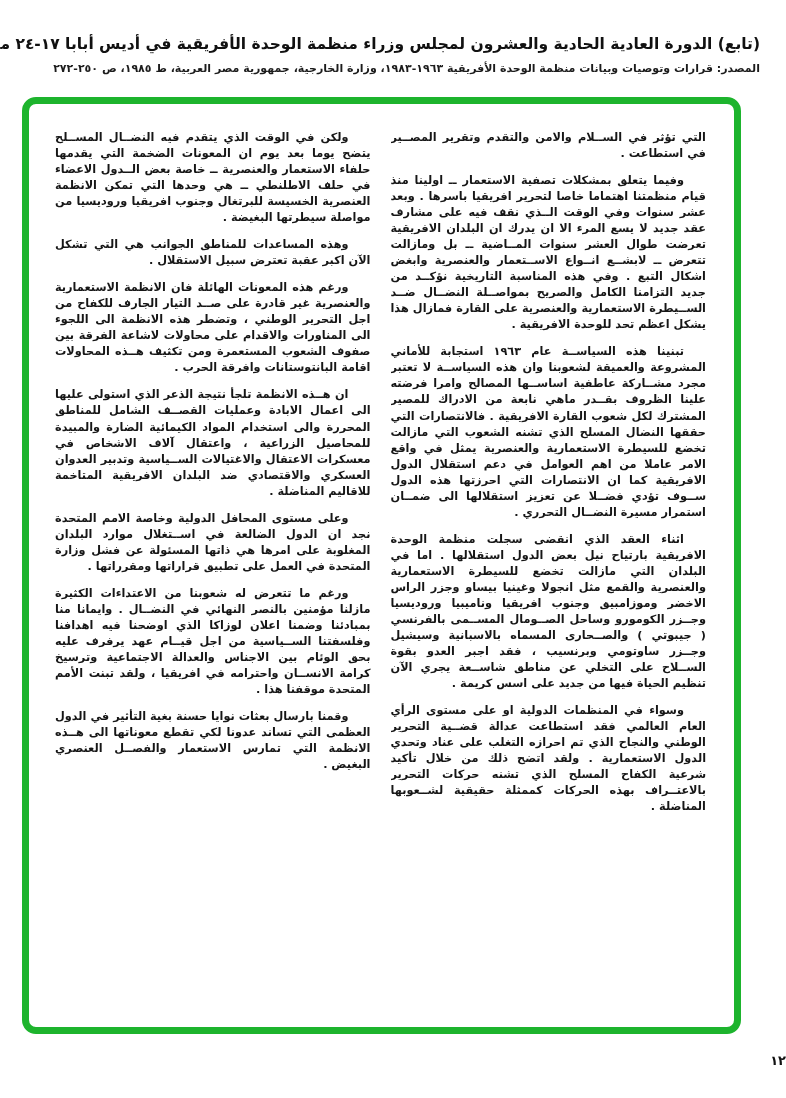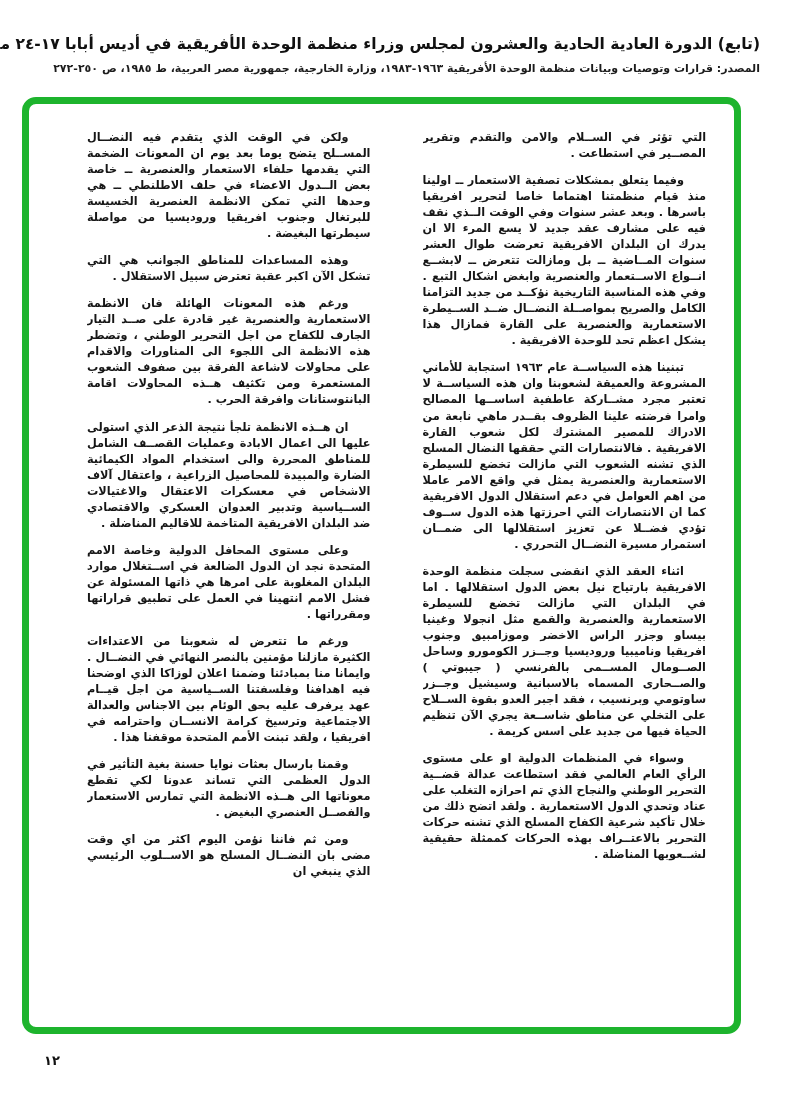--- a/index.html
+++ b/index.html
@@ -62,35 +62,34 @@
   .col {
     flex: 1 1 0;
     min-width: 0;
     direction: rtl;
     text-align: justify;
     color: #161616;
     font-size: 11.3px;
     font-weight: 700;
     line-height: 1.42;
     overflow: hidden;
-    margin-left: 32px;
   }
   .col p {
     margin: 0 0 11px 0;
     text-indent: 22px;
   }
   .col p.no-indent {
     text-indent: 0;
   }
   .page-number {
     position: absolute;
     bottom: 30px;
     left: 0;
     right: 0;
-    text-align: left;
+    text-align: right;
     font-size: 13px;
     font-weight: 700;
     color: #111111;
     padding-left: 44px;
   }
 </style>
 </head>
 <body>
 
 <div class="page">
@@ -109,24 +108,23 @@
         <p>تبنينا هذه السياســة عام ١٩٦٣ استجابة للأماني المشروعة والعميقة لشعوبنا وان هذه السياســة لا تعتبر مجرد مشــاركة عاطفية اساســها المصالح وامرا فرضته علينا الظروف بقــدر ماهي نابعة من الادراك للمصير المشترك لكل شعوب القارة الافريقية . فالانتصارات التي حققها النضال المسلح الذي تشنه الشعوب التي مازالت تخضع للسيطرة الاستعمارية والعنصرية يمثل في واقع الامر عاملا من اهم العوامل في دعم استقلال الدول الافريقية كما ان الانتصارات التي احرزتها هذه الدول ســوف تؤدي فضــلا عن تعزيز استقلالها الى ضمــان استمرار مسيرة النضــال التحرري .</p>
         <p>اثناء العقد الذي انقضى سجلت منظمة الوحدة الافريقية بارتياح نيل بعض الدول استقلالها . اما في البلدان التي مازالت تخضع للسيطرة الاستعمارية والعنصرية والقمع مثل انجولا وغينيا بيساو وجزر الراس الاخضر وموزامبيق وجنوب افريقيا وناميبيا وروديسيا وجــزر الكومورو وساحل الصــومال المســمى بالفرنسي ( جيبوتي ) والصــحارى المسماه بالاسبانية وسيشيل وجــزر ساوتومي وبرنسيب ، فقد اجبر العدو بقوة الســلاح على التخلي عن مناطق شاســعة يجري الآن تنظيم الحياة فيها من جديد على اسس كريمة .</p>
         <p>وسواء في المنظمات الدولية او على مستوى الرأي العام العالمي فقد استطاعت عدالة قضــية التحرير الوطني والنجاح الذي تم احرازه التغلب على عناد وتحدي الدول الاستعمارية . ولقد اتضح ذلك من خلال تأكيد شرعية الكفاح المسلح الذي تشنه حركات التحرير بالاعتــراف بهذه الحركات كممثلة حقيقية لشــعوبها المناضلة .</p>
       </div>
 
       <div class="col">
         <p>ولكن في الوقت الذي يتقدم فيه النضــال المســلح يتضح يوما بعد يوم ان المعونات الضخمة التي يقدمها حلفاء الاستعمار والعنصرية ــ خاصة بعض الــدول الاعضاء في حلف الاطلنطي ــ هي وحدها التي تمكن الانظمة العنصرية الخسيسة للبرتغال وجنوب افريقيا وروديسيا من مواصلة سيطرتها البغيضة .</p>
         <p>وهذه المساعدات للمناطق الجوانب هي التي تشكل الآن اكبر عقبة تعترض سبيل الاستقلال .</p>
         <p>ورغم هذه المعونات الهائلة فان الانظمة الاستعمارية والعنصرية غير قادرة على صــد التيار الجارف للكفاح من اجل التحرير الوطني ، وتضطر هذه الانظمة الى اللجوء الى المناورات والاقدام على محاولات لاشاعة الفرقة بين صفوف الشعوب المستعمرة ومن تكثيف هــذه المحاولات اقامة البانتوستانات وافرقة الحرب .</p>
         <p>ان هــذه الانظمة تلجأ نتيجة الذعر الذي استولى عليها الى اعمال الابادة وعمليات القصــف الشامل للمناطق المحررة والى استخدام المواد الكيمائية الضارة والمبيدة للمحاصيل الزراعية ، واعتقال آلاف الاشخاص في معسكرات الاعتقال والاغتيالات الســياسية وتدبير العدوان العسكري والاقتصادي ضد البلدان الافريقية المتاخمة للاقاليم المناضلة .</p>
-        <p>وعلى مستوى المحافل الدولية وخاصة الامم المتحدة نجد ان الدول الضالعة في اســتغلال موارد البلدان المغلوبة على امرها هي ذاتها المسئولة عن فشل الامم انتهينا في العمل على تطبيق قراراتها ومقرراتها .</p>
+        <p>وعلى مستوى المحافل الدولية وخاصة الامم المتحدة نجد ان الدول الضالعة في اســتغلال موارد البلدان المغلوبة على امرها هي ذاتها المسئولة عن فشل وزارة المتحدة في العمل على تطبيق قراراتها ومقرراتها .</p>
         <p>ورغم ما تتعرض له شعوبنا من الاعتداءات الكثيرة مازلنا مؤمنين بالنصر النهائي في النضــال . وايمانا منا بمبادئنا وضمنا اعلان لوزاكا الذي اوضحنا فيه اهدافنا وفلسفتنا الســياسية من اجل قيــام عهد يرفرف عليه بحق الوئام بين الاجناس والعدالة الاجتماعية وترسيخ كرامة الانســان واحترامه في افريقيا ، ولقد تبنت الأمم المتحدة موقفنا هذا .</p>
         <p>وقمنا بارسال بعثات نوايا حسنة بغية التأثير في الدول العظمى التي تساند عدونا لكي تقطع معوناتها الى هــذه الانظمة التي تمارس الاستعمار والفصــل العنصري البغيض .</p>
-        <p>ومن ثم فاننا نؤمن اليوم اكثر من اي وقت مضى بان النضــال المسلح هو الاســلوب الرئيسي الذي ينبغي ان</p>
       </div>
 
     </div>
   </div>
 
   <div class="page-number">١٢</div>
 
 </div>
 
 </body></html>

